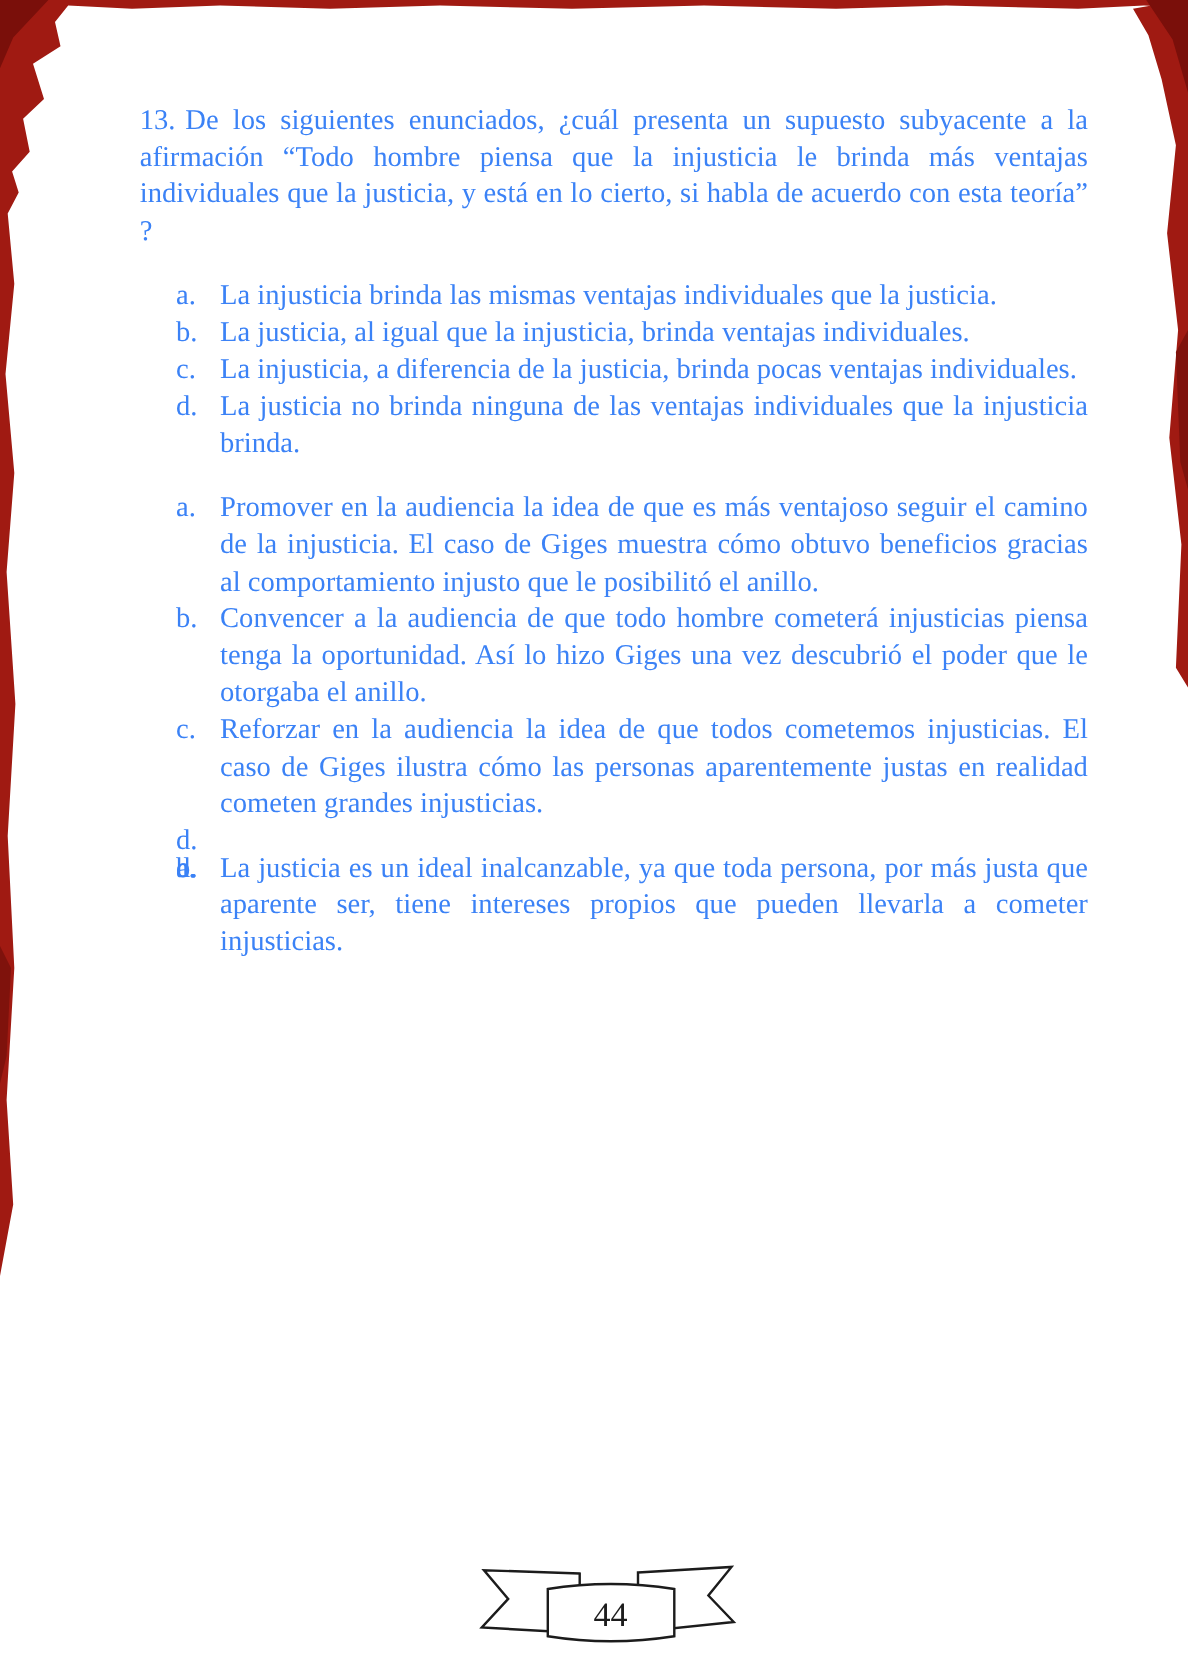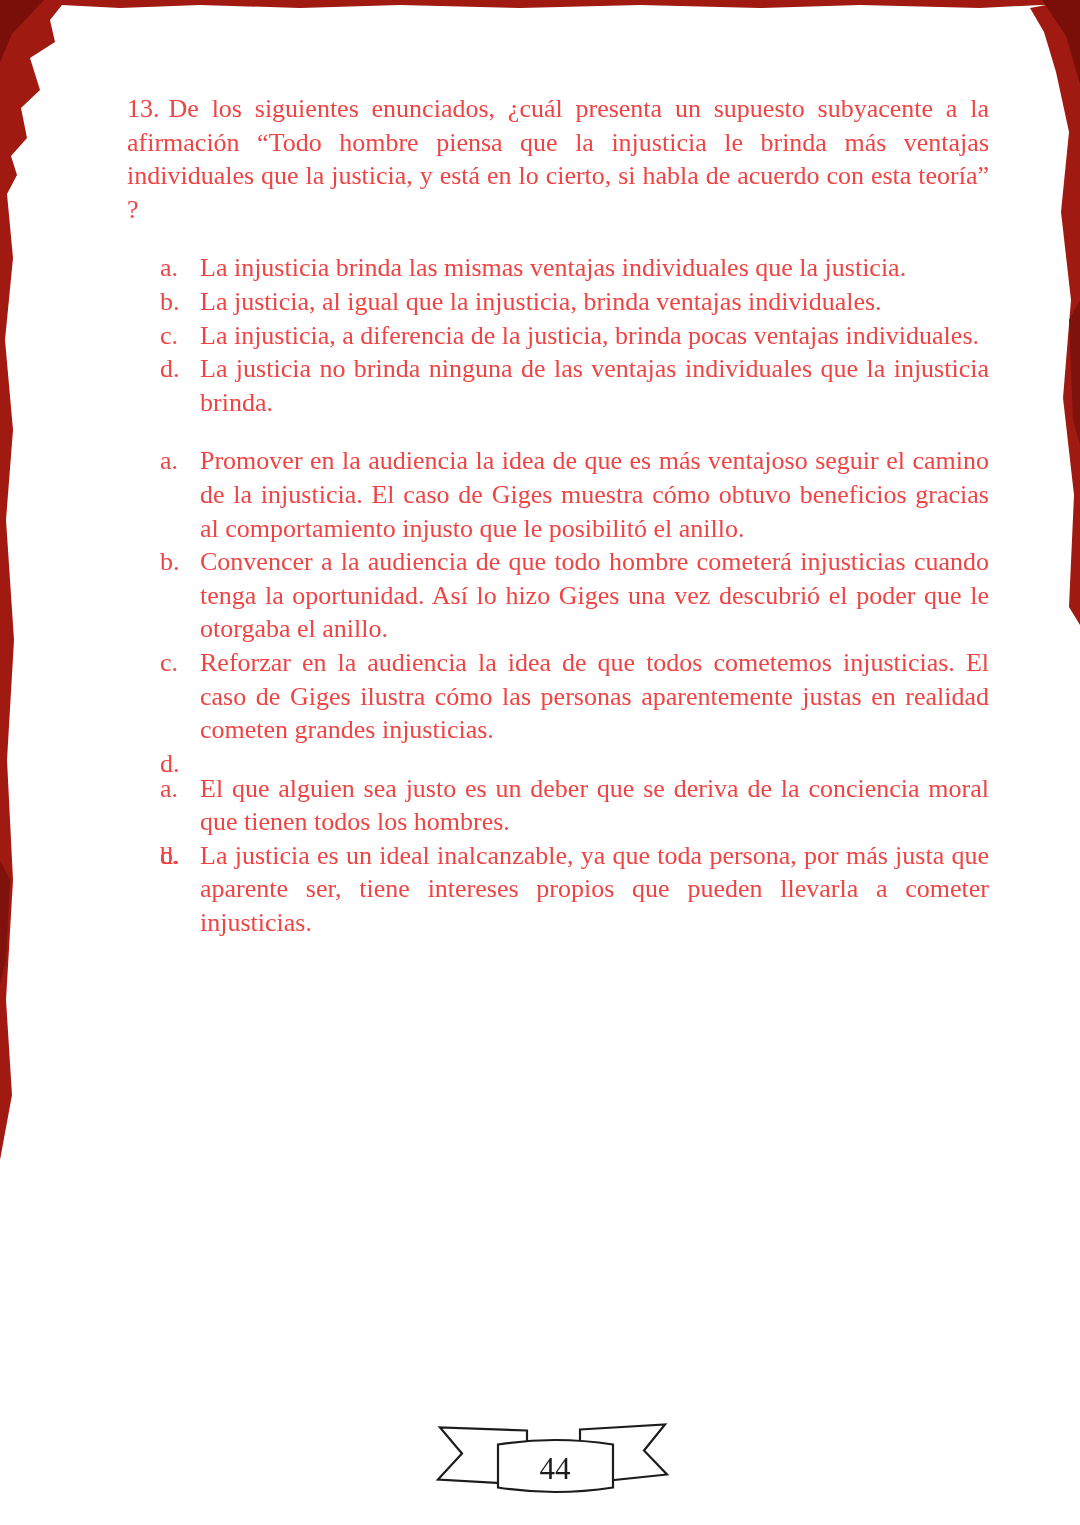--- a/index.html
+++ b/index.html
@@ -3,21 +3,21 @@
 <meta charset="utf-8">
 <style>
   html, body { margin: 0; padding: 0; background: #ffffff; }
   .page {
     position: relative;
     width: 1080px;
     height: 1525px;
     background: #ffffff;
     overflow: hidden;
     font-family: "Liberation Serif", "DejaVu Serif", serif;
-    color: #ef4444;
+    color: #3b82f6;
   }
   .edges {
     position: absolute;
     left: 0; top: 0;
     width: 1080px; height: 1525px;
     pointer-events: none;
   }
   .content {
     position: absolute;
     left: 127px;
@@ -70,27 +70,27 @@
     <p class="question"><span class="q-num">13.</span><span>De los siguientes enunciados, ¿cuál presenta un supuesto subyacente a la afirmación “Todo hombre piensa que la injusticia le brinda más ventajas individuales que la justicia, y está en lo cierto, si habla de acuerdo con esta teoría” ?</span></p>
     <div class="options">
       <p class="option"><span class="letter">a.</span><span>La injusticia brinda las mismas ventajas individuales que la justicia.</span></p>
       <p class="option"><span class="letter">b.</span><span>La justicia, al igual que la injusticia, brinda ventajas individuales.</span></p>
       <p class="option"><span class="letter">c.</span><span>La injusticia, a diferencia de la justicia, brinda pocas ventajas individuales.</span></p>
       <p class="option"><span class="letter">d.</span><span>La justicia no brinda ninguna de las ventajas individuales que la injusticia brinda.</span></p>
     </div>
 
     <div class="options">
       <p class="option"><span class="letter">a.</span><span>Promover en la audiencia la idea de que es más ventajoso seguir el camino de la injusticia. El caso de Giges muestra cómo obtuvo beneficios gracias al comportamiento injusto que le posibilitó el anillo.</span></p>
-      <p class="option"><span class="letter">b.</span><span>Convencer a la audiencia de que todo hombre cometerá injusticias cuando tenga la oportunidad. Así lo hizo Giges una vez descubrió el poder que le otorgaba el anillo.</span></p>
+      <p class="option"><span class="letter">b.</span><span>Convencer a la audiencia de que todo hombre cometerá injusticias piensa tenga la oportunidad. Así lo hizo Giges una vez descubrió el poder que le otorgaba el anillo.</span></p>
       <p class="option"><span class="letter">c.</span><span>Reforzar en la audiencia la idea de que todos cometemos injusticias. El caso de Giges ilustra cómo las personas aparentemente justas en realidad cometen grandes injusticias.</span></p>
       <p class="option"><span class="letter">d.</span></p>
     </div>
 
     <div class="options">
-      <p class="option"><span class="letter">a.</span><span>El que alguien sea justo es un deber que se deriva de la conciencia moral que tienen todos los hombres.</span></p>
+      <p class="option"><span class="letter">a.</span></p>
       <p class="option"><span class="letter">b.</span></p>
       <p class="option"><span class="letter">c.</span></p>
       <p class="option"><span class="letter">d.</span><span>La justicia es un ideal inalcanzable, ya que toda persona, por más justa que aparente ser, tiene intereses propios que pueden llevarla a cometer injusticias.</span></p>
     </div>
 
   </main>
 
   <svg class="ribbon" viewBox="0 0 245 95">
     <path d="M 97,16 L 10,13 L 32,39 L 8,65 L 97,70 Z"></path>
     <path d="M 150,15 L 235,10 L 214,36 L 237,60 L 150,69 Z"></path>

